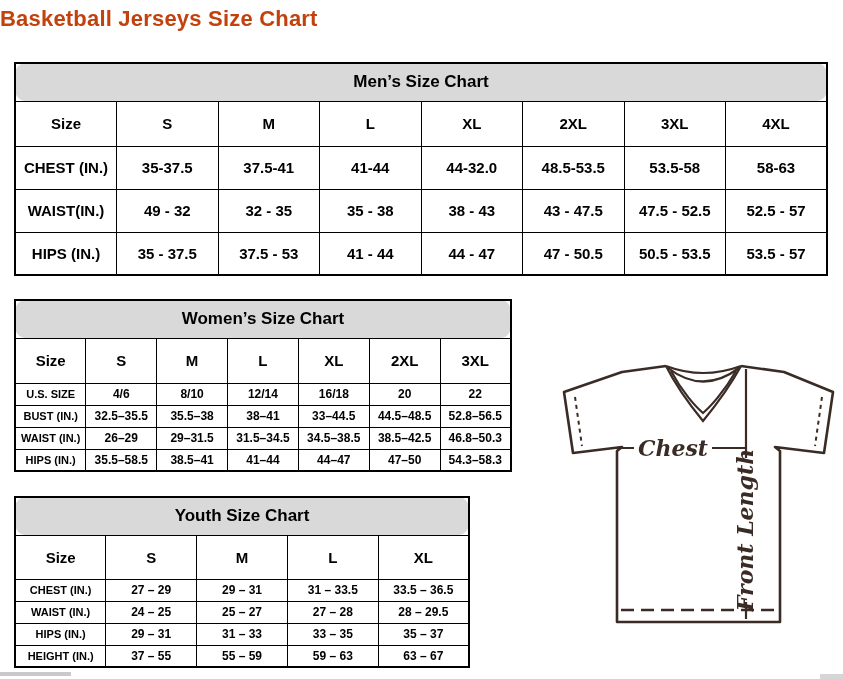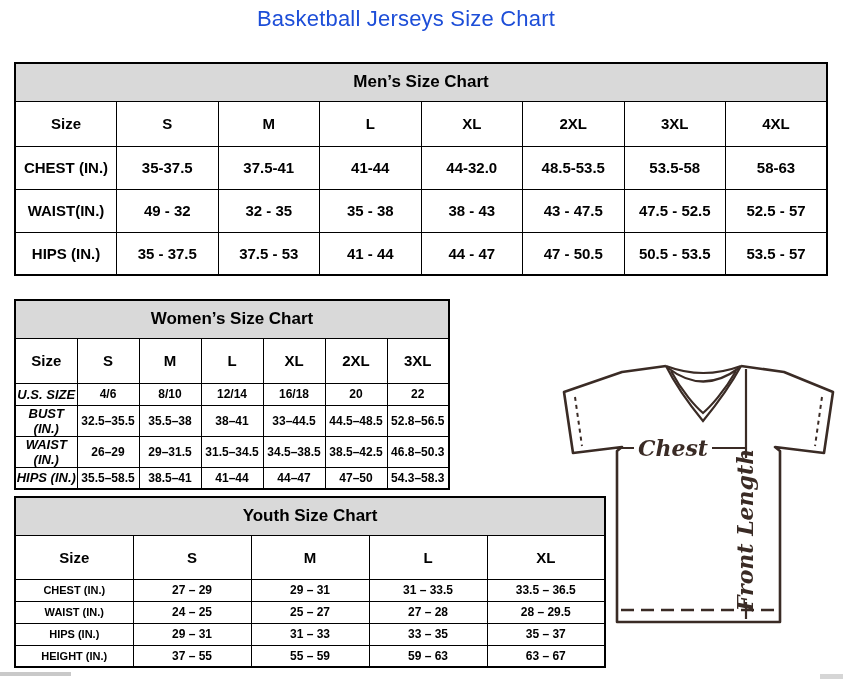--- a/index.html
+++ b/index.html
@@ -1,43 +1,43 @@
 <!DOCTYPE html>
 <html style="--band-bg: #d9d9d9; --outline: #3a2b25;"><head>
 <meta charset="utf-8">
 <style>
   * { margin:0; padding:0; box-sizing:border-box; }
   html,body { background:#ffffff; }
   body { width:843px; height:679px; font-family:"Liberation Sans",sans-serif; }
   .page { position:relative; width:843px; height:679px; background:#fff; overflow:hidden; }
 
-  .page-title { position:absolute; top:6px; left:0; width:812px; text-align:center;
-                font-size:22px; font-weight:normal; color:#1d4ed8; letter-spacing:0.2px; }
+  .page-title { position:absolute; top:6px; left:0; width:812px; 
+                font-size:22px; font-weight:bold; color:#c2410c; letter-spacing:0.2px; }
 
   table.size-table { position:absolute; border-collapse:collapse; table-layout:fixed;
                      border:2px solid #000; background:#fff; }
   .size-table th, .size-table td { border:1px solid #000; text-align:center;
                      font-weight:bold; color:#000; padding:0; vertical-align:middle; }
-  .band { background:var(--band-bg,#d9d9d9); font-size:17px; height:38px; }
+  .band { background:var(--band-bg,#d9d9d9); font-size:17px; height:38px;border-radius:11px; }
 
   
   .mens-table { left:14px; top:62px; width:814px; }
   .mens-table .head-row th { height:45px; font-size:15px; }
   .mens-table .data-row td { height:43px; font-size:15px; }
   .mens-table .c0 { width:118px; }
 
   
-  .womens-table { left:14px; top:299px; width:436px; }
+  .womens-table { left:14px; top:299px; width:498px; }
   .womens-table .head-row th { height:45px; font-size:15px; }
   .womens-table .data-row td { height:22px; font-size:12px; }
   .womens-table .c0 { width:84px; }
-  .womens-table .data-row .c0 { font-size:13px;font-style:italic; }
-
-  
-  .youth-table { left:14px; top:496px; width:592px; }
+  .womens-table .data-row .c0 { font-size:11px; }
+
+  
+  .youth-table { left:14px; top:496px; width:456px; }
   .youth-table .head-row th { height:44px; font-size:15px; }
   .youth-table .data-row td { height:22px; font-size:12px; }
   .youth-table .c0 { width:119px; }
   .youth-table .data-row .c0 { font-size:11px; }
 
   
   .jersey-svg { position:absolute; left:556px; top:360px; }
   .jersey-svg path, .jersey-svg line { stroke:var(--outline,#3a2b25); fill:none; }
   .jersey-outline { stroke-width:2.6; stroke-linejoin:round; }
   .jersey-collar  { stroke-width:2.2; }

